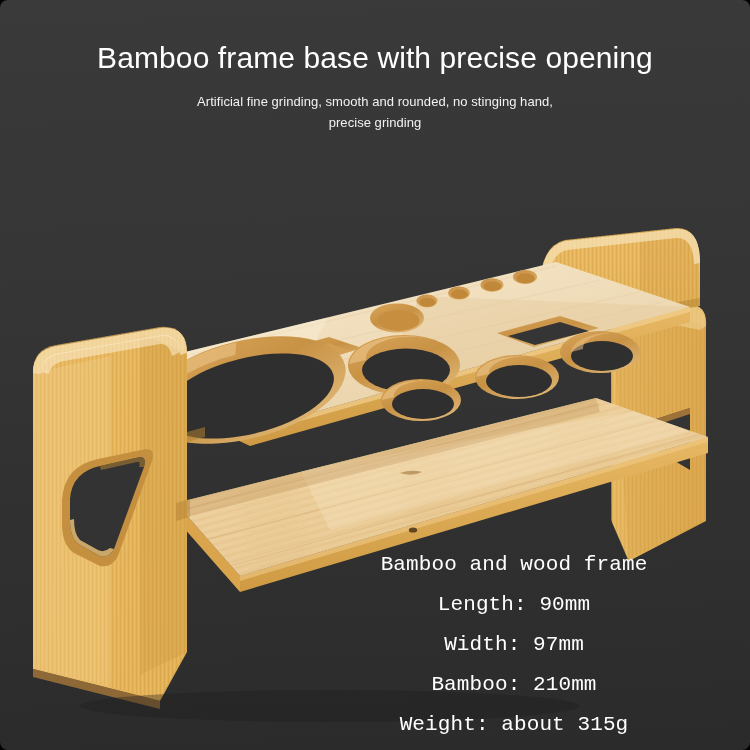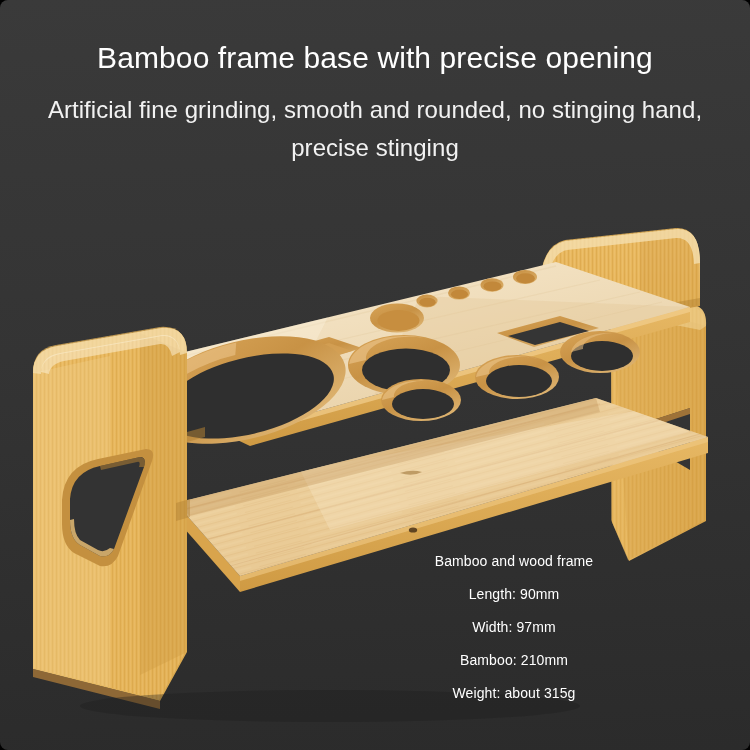--- a/index.html
+++ b/index.html
@@ -32,43 +32,44 @@
     padding-top: 42px;
     font-size: 30px;
     font-weight: 400;
     line-height: 1.05;
     color: #ffffff;
     letter-spacing: 0.1px;
   }
   .subtitle {
     margin: 0;
     padding-top: 17px;
-    font-size: 24px;
+    font-size: 13px;
     font-weight: 400;
     line-height: 1.62;
     color: #f2f2f2;
     letter-spacing: 0.05px;
   }
   .subtitle span { display: block; }
 
   
   .specs {
     position: absolute;
     right: 26px;
     top: 554px;
     width: 420px;
     text-align: center;
     z-index: 40;
   }
   .specs div {
-    font-size: 14px;
+    font-size: 21px;
     line-height: 1.0;
     color: #ffffff;
     margin-bottom: 19px;
     letter-spacing: 0.1px;
+    font-family: Liberation Mono, monospace;
   }
   .specs div:last-child { margin-bottom: 7px; }
 
   
   #product {
     position: absolute;
     left: 0;
     top: 0;
     width: 750px;
     height: 750px;
@@ -330,21 +331,21 @@
       <path d="M 33,669 L 160,701 L 160,709 L 33,677 Z" fill="#b8823a" opacity="0.7"></path>
     </g>
 
     <ellipse cx="330" cy="706" rx="250" ry="16" fill="#1d1d1d" opacity="0.35"></ellipse>
   </svg>
 
   <div class="header-block">
     <h1 class="title">Bamboo frame base with precise opening</h1>
     <p class="subtitle">
       <span>Artificial fine grinding, smooth and rounded, no stinging hand,</span>
-      <span>precise stinging</span>
+      <span>precise grinding</span>
     </p>
   </div>
 
   <div class="specs">
     <div>Bamboo and wood frame</div>
     <div>Length: 90mm</div>
     <div>Width: 97mm</div>
     <div>Bamboo: 210mm</div>
     <div>Weight: about 315g</div>
   </div>

